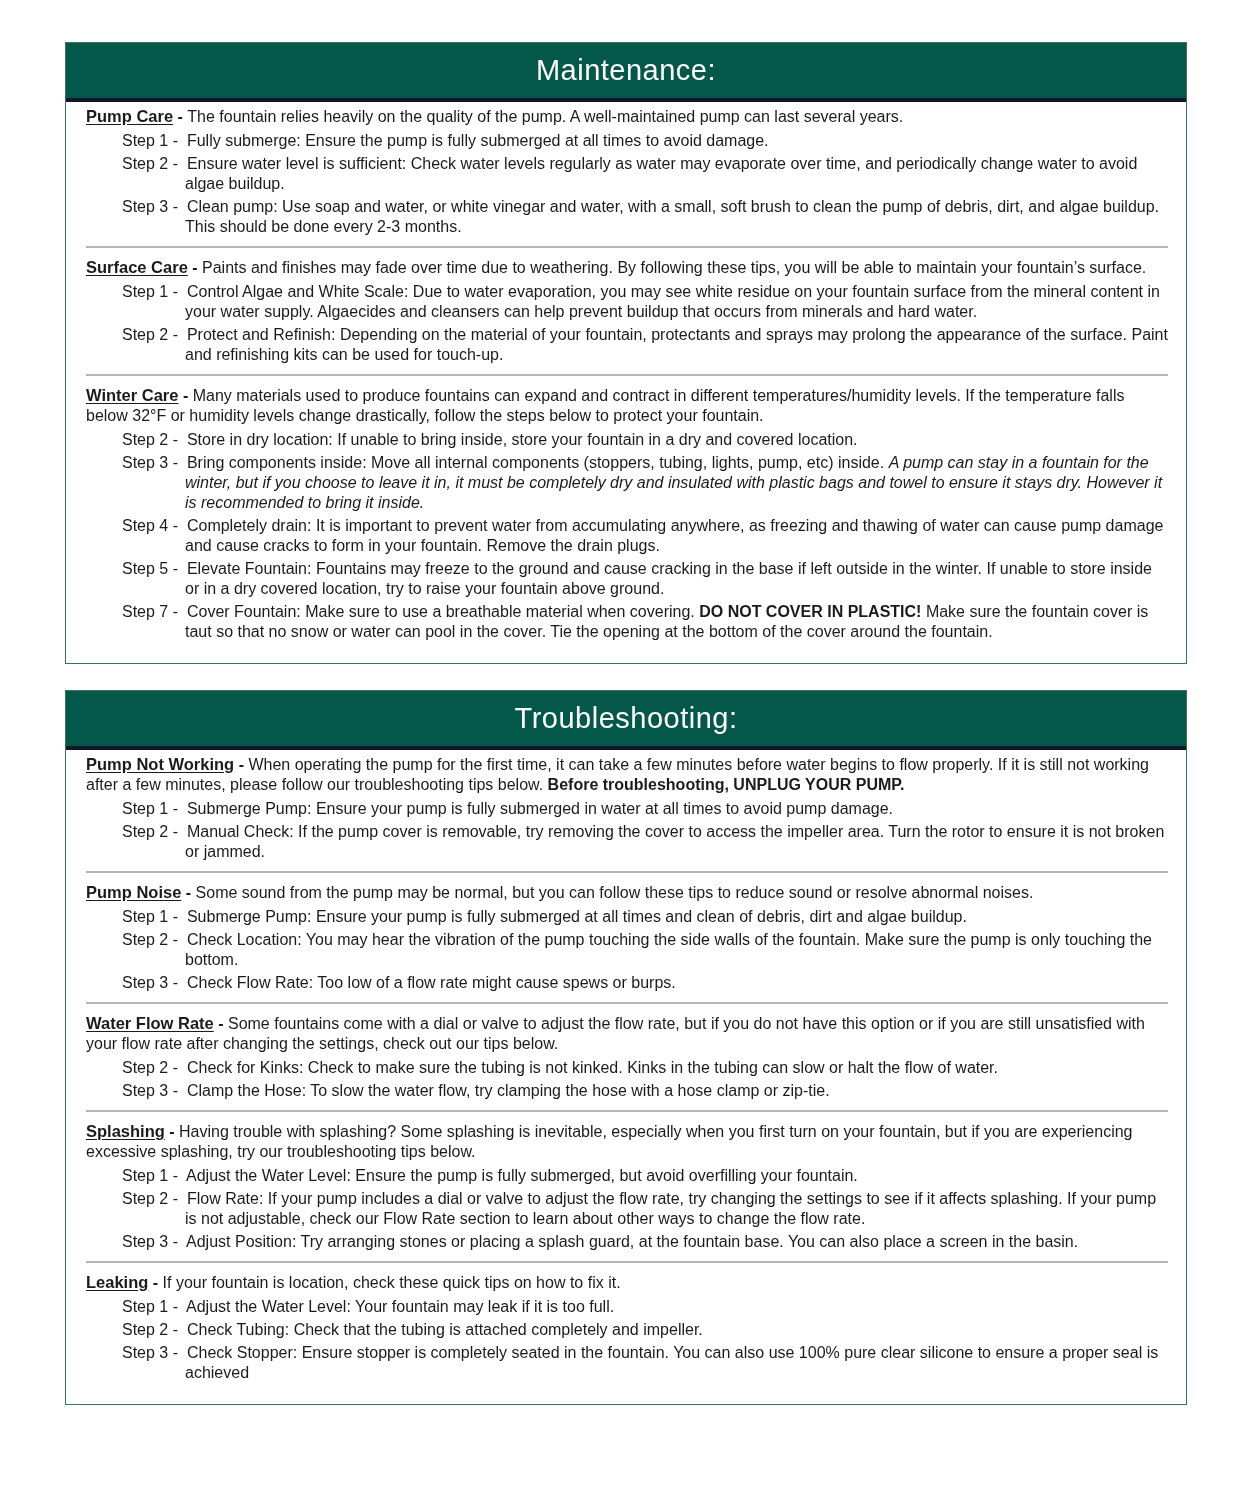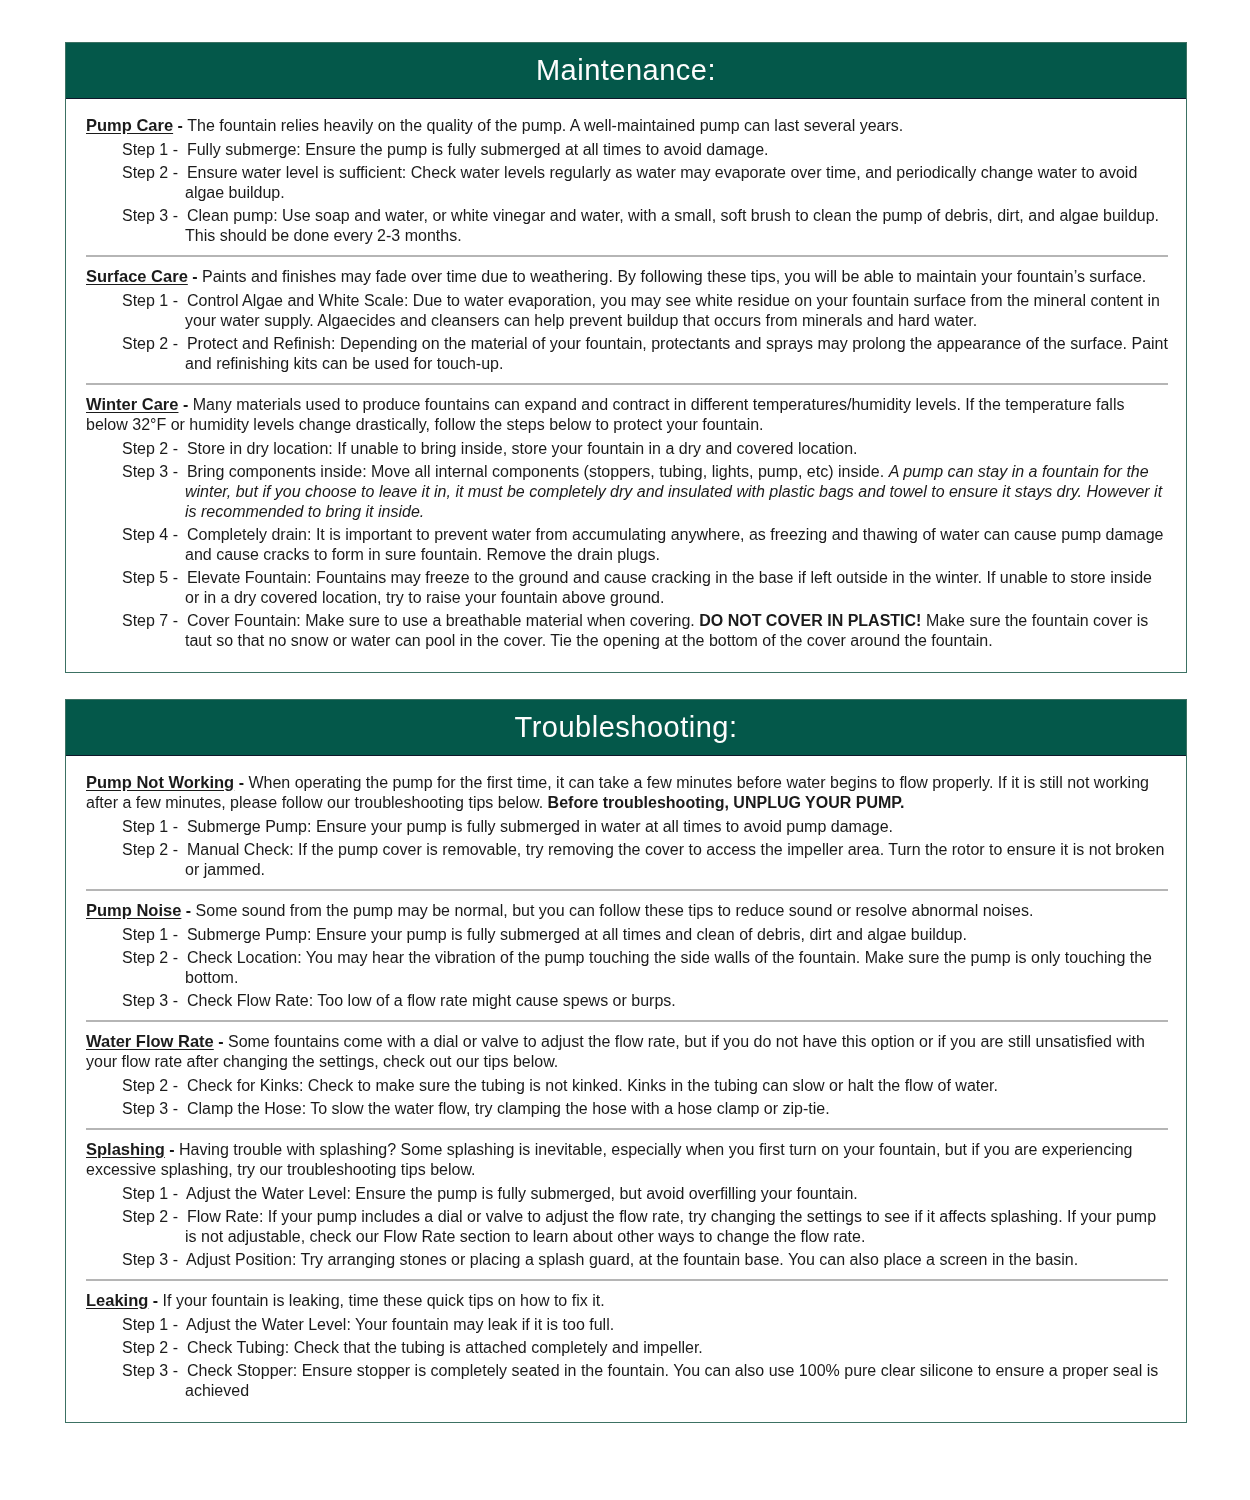--- a/index.html
+++ b/index.html
@@ -31,24 +31,24 @@
   }
   .box-header {
     background: #04584a;
     color: #fdfdfd;
     height: 55px;
     line-height: 55px;
     text-align: center;
     font-size: 29px;
     letter-spacing: 0.5px;
     font-weight: 400;
-    border-bottom: 1px solid #0f172a;
+    border-bottom: 4px solid #0f172a;
   }
   .box-content {
-    padding: 16px 18px 18px 20px;
+    padding: 4px 18px 18px 20px;
     font-size: 16px;
     line-height: 20px;
   }
   .section { margin: 0; }
   .intro {
     margin: 0 0 4px 0;
   }
   .sec-heading {
     font-weight: bold;
     font-size: 16.5px;
@@ -89,21 +89,21 @@
         <div class="section">
           <p class="intro"><span class="sec-heading">Surface Care</span><span class="sec-dash"> - </span><span>Paints and finishes may fade over time due to weathering. By following these tips, you will be able to maintain your fountain’s surface.</span></p>
           <p class="step"><span class="step-label">Step 1 -  </span><span class="step-lead">Control Algae and White Scale: </span><span>Due to water evaporation, you may see white residue on your fountain surface from the mineral content in your water supply. Algaecides and cleansers can help prevent buildup that occurs from minerals and hard water.</span></p>
           <p class="step"><span class="step-label">Step 2 -  </span><span class="step-lead">Protect and Refinish: </span><span>Depending on the material of your fountain, protectants and sprays may prolong the appearance of the surface. Paint and refinishing kits can be used for touch-up.</span></p>
         </div>
         <div class="section-divider"></div>
         <div class="section">
           <p class="intro"><span class="sec-heading">Winter Care</span><span class="sec-dash"> - </span><span>Many materials used to produce fountains can expand and contract in different temperatures/humidity levels. If the temperature falls below 32°F or humidity levels change drastically, follow the steps below to protect your fountain.</span></p>
           <p class="step"><span class="step-label">Step 2 -  </span><span class="step-lead">Store in dry location: </span><span>If unable to bring inside, store your fountain in a dry and covered location.</span></p>
           <p class="step"><span class="step-label">Step 3 -  </span><span class="step-lead">Bring components inside: </span><span>Move all internal components (stoppers, tubing, lights, pump, etc) inside. </span><span class="seg-i">A pump can stay in a fountain for the winter, but if you choose to leave it in, it must be completely dry and insulated with plastic bags and towel to ensure it stays dry. However it is recommended to bring it inside.</span></p>
-          <p class="step"><span class="step-label">Step 4 -  </span><span class="step-lead">Completely drain: </span><span>It is important to prevent water from accumulating anywhere, as freezing and thawing of water can cause pump damage and cause cracks to form in sure fountain. Remove the drain plugs.</span></p>
+          <p class="step"><span class="step-label">Step 4 -  </span><span class="step-lead">Completely drain: </span><span>It is important to prevent water from accumulating anywhere, as freezing and thawing of water can cause pump damage and cause cracks to form in your fountain. Remove the drain plugs.</span></p>
           <p class="step"><span class="step-label">Step 5 -  </span><span class="step-lead">Elevate Fountain: </span><span>Fountains may freeze to the ground and cause cracking in the base if left outside in the winter. If unable to store inside or in a dry covered location, try to raise your fountain above ground.</span></p>
           <p class="step"><span class="step-label">Step 7 -  </span><span class="step-lead">Cover Fountain: </span><span>Make sure to use a breathable material when covering. </span><span class="seg-b ">DO NOT COVER IN PLASTIC!</span><span> Make sure the fountain cover is taut so that no snow or water can pool in the cover. Tie the opening at the bottom of the cover around the fountain.</span></p>
         </div>
       </div>
   </div>
 
   <div class="box">
     <div class="box-header">Troubleshooting:</div>
     <div class="box-content">
         <div class="section">
@@ -126,21 +126,21 @@
         </div>
         <div class="section-divider"></div>
         <div class="section">
           <p class="intro"><span class="sec-heading">Splashing</span><span class="sec-dash"> - </span><span>Having trouble with splashing? Some splashing is inevitable, especially when you first turn on your fountain, but if you are experiencing excessive splashing, try our troubleshooting tips below.</span></p>
           <p class="step"><span class="step-label">Step 1 -  </span><span class="step-lead">Adjust the Water Level: </span><span>Ensure the pump is fully submerged, but avoid overfilling your fountain.</span></p>
           <p class="step"><span class="step-label">Step 2 -  </span><span class="step-lead">Flow Rate: </span><span>If your pump includes a dial or valve to adjust the flow rate, try changing the settings to see if it affects splashing. If your pump is not adjustable, check our Flow Rate section to learn about other ways to change the flow rate.</span></p>
           <p class="step"><span class="step-label">Step 3 -  </span><span class="step-lead">Adjust Position: </span><span>Try arranging stones or placing a splash guard, at the fountain base. You can also place a screen in the basin.</span></p>
         </div>
         <div class="section-divider"></div>
         <div class="section">
-          <p class="intro"><span class="sec-heading">Leaking</span><span class="sec-dash"> - </span><span>If your fountain is leaking, time these quick tips on how to fix it.</span></p>
+          <p class="intro"><span class="sec-heading">Leaking</span><span class="sec-dash"> - </span><span>If your fountain is location, check these quick tips on how to fix it.</span></p>
           <p class="step"><span class="step-label">Step 1 -  </span><span class="step-lead">Adjust the Water Level: </span><span>Your fountain may leak if it is too full.</span></p>
           <p class="step"><span class="step-label">Step 2 -  </span><span class="step-lead">Check Tubing: </span><span>Check that the tubing is attached completely and impeller.</span></p>
           <p class="step"><span class="step-label">Step 3 -  </span><span class="step-lead">Check Stopper: </span><span>Ensure stopper is completely seated in the fountain. You can also use 100% pure clear silicone to ensure a proper seal is achieved</span></p>
         </div>
       </div>
   </div>
 
 </div>
 
 </body></html>

